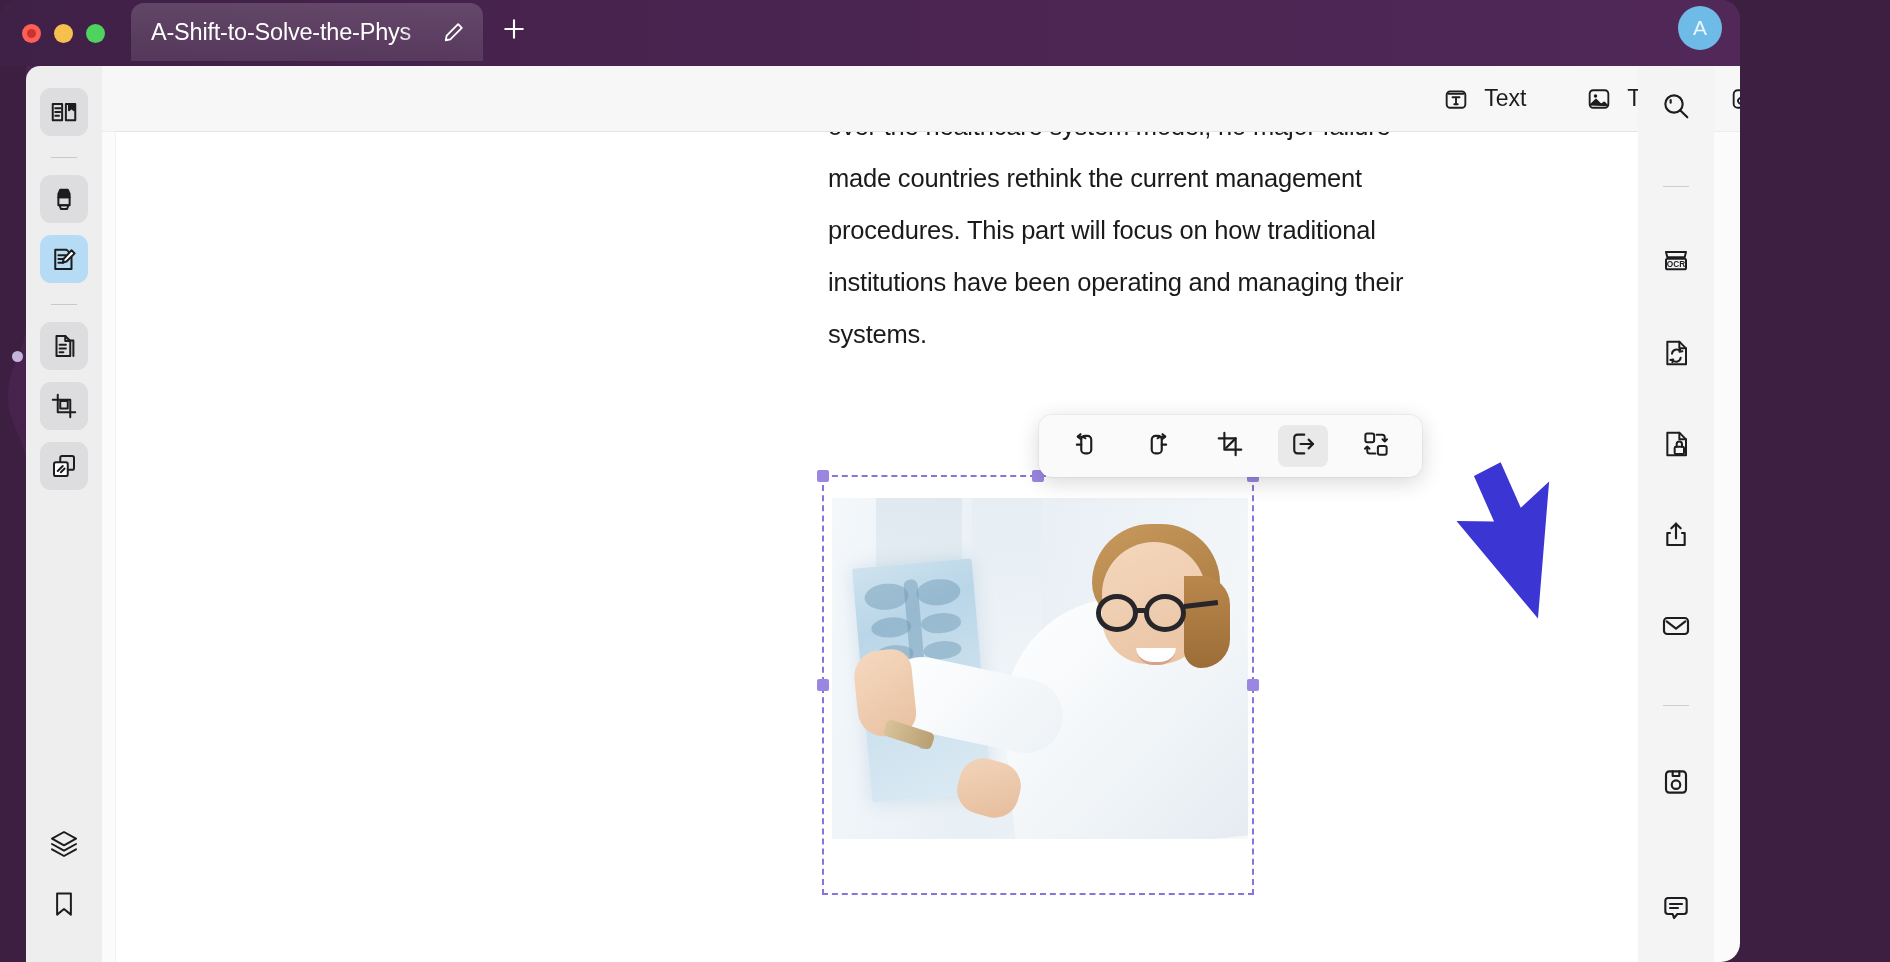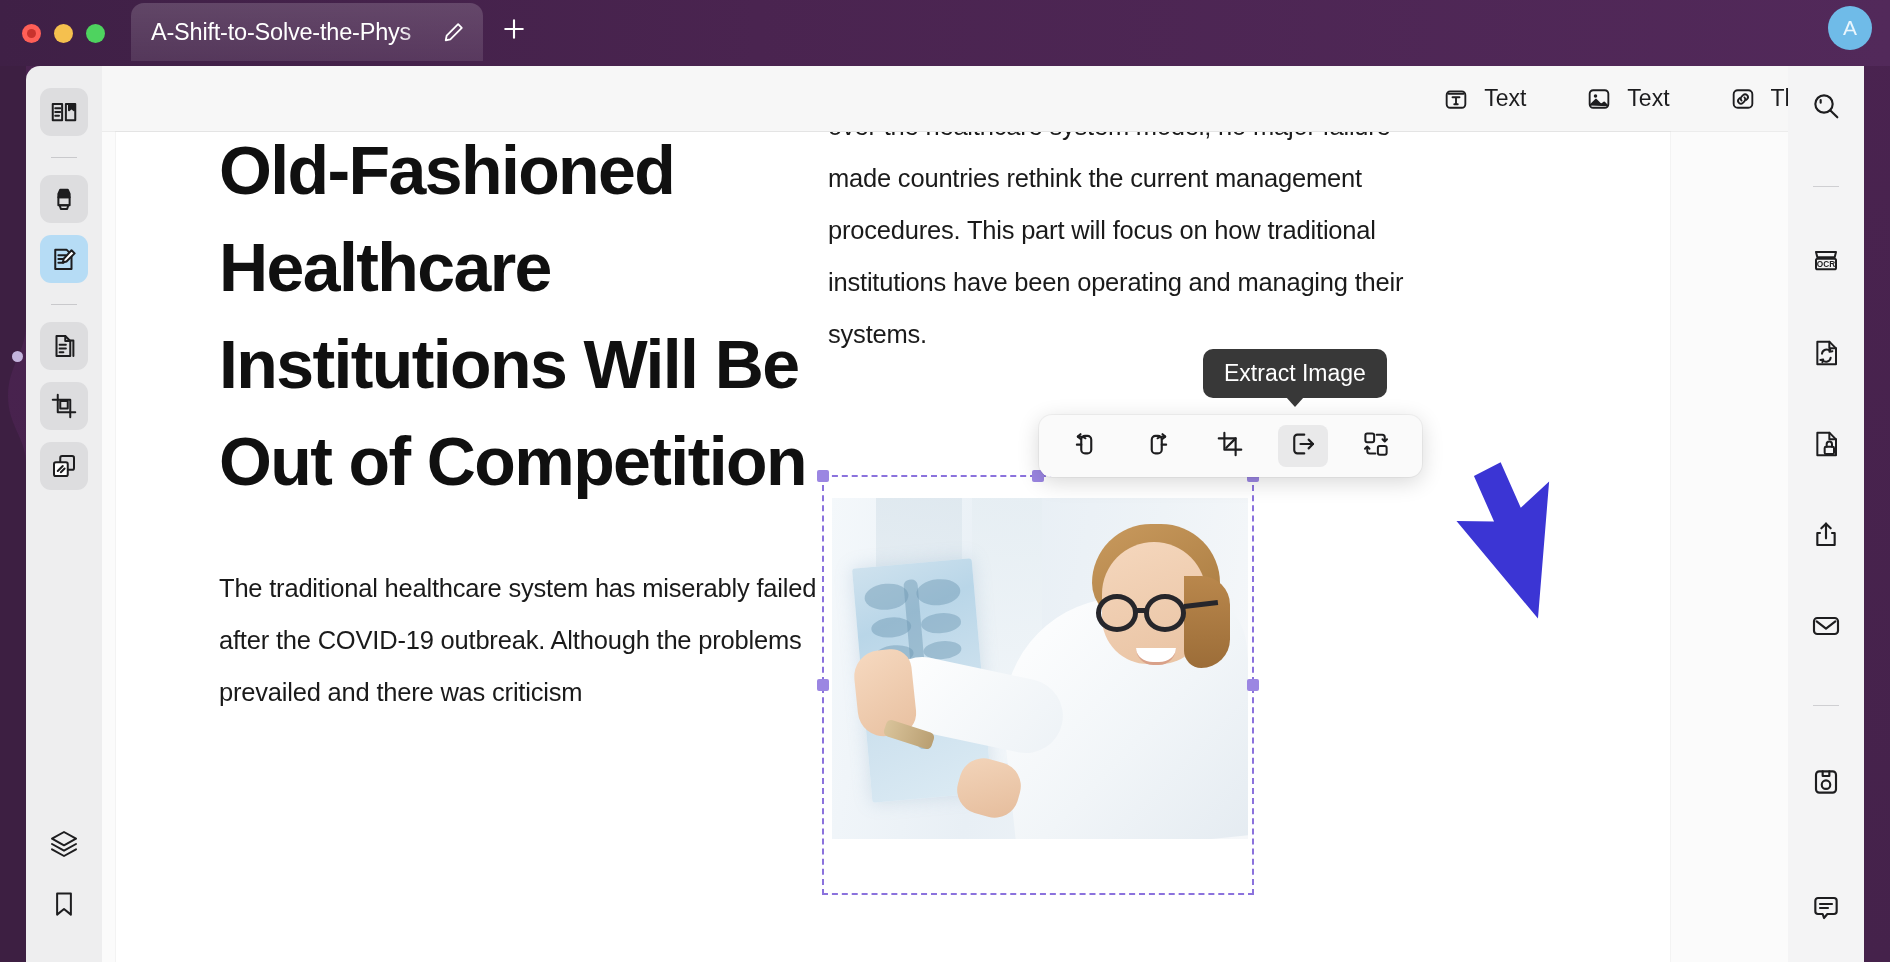--- a/index.html
+++ b/index.html
@@ -4,23 +4,24 @@
 <style>
   * { box-sizing: border-box; margin: 0; padding: 0; }
   html, body {
     width: 1890px; height: 962px;
     overflow: hidden;
     font-family: "Liberation Sans", sans-serif;
     background: #3d1f42;
   }
   #app {
     position: relative;
-    width: 1890px; height: 962px;
+    width: 1740px; height: 962px;
     background: linear-gradient(180deg, #4a2350 0%, #45224b 100%);
     overflow: hidden;
+    border-radius: 19px;
   }
 
   
   .titlebar {
     position: absolute; top: 0; left: 0;
     width: 1890px; height: 66px;
     background: linear-gradient(90deg, #3f2046 0%, #4a2450 40%, #52295a 100%);
     display: flex; align-items: center;
   }
   .traffic {
@@ -470,24 +471,20 @@
             <path d="M10.8 13.4a2.4 2.4 0 0 1 0-3.4l1.3-1.3a2.4 2.4 0 1 1 3.4 3.4l-.7.7"></path>
             <path d="M13.2 10.6a2.4 2.4 0 0 1 0 3.4l-1.3 1.3a2.4 2.4 0 1 1-3.4-3.4l.7-.7"></path>
           </svg>
         </span>
         <span>This</span>
       </div>
     </div>
 
     <div class="page">
 
-      <div class="col-left">
-        <div class="headline">Old-Fashioned Healthcare Institutions Will Be Out of Competition</div>
-        <div class="bodytext">The traditional healthcare system has miserably failed after the COVID-19 outbreak. Although the problems prevailed and there was criticism</div>
-      </div>
 
       <div class="col-right">
         <div class="bodytext">over the healthcare system model; no major failure made countries rethink the current management procedures. This part will focus on how traditional institutions have been operating and managing their systems.</div>
       </div>
 
       <div class="selection">
         <div class="photo">
           <div class="ph-bg"></div>
           <div class="ph-win"></div>
           <div class="ph-win2"></div>
@@ -581,21 +578,20 @@
           <rect x="13.5" y="13.5" width="7" height="7" rx="1.5"></rect>
           <path d="M12.5 4.5h4.5a2 2 0 0 1 2 2v3"></path>
           <path d="M17.2 8.2l1.8 1.8 1.8-1.8"></path>
           <path d="M11.5 19.5H7a2 2 0 0 1-2-2v-3"></path>
           <path d="M6.8 15.8L5 14l-1.8 1.8"></path>
         </svg>
       </span>
     </div>
   </div>
 
-  <div class="tooltip">Extract Image</div>
 
   <div class="cursor">
     <svg width="270" height="220" viewBox="0 0 270 220">
       <path d="M2 4 L118 56 L84 72 L122 104 L104 128 L66 96 L52 132 Z" transform="translate(248,178) rotate(206)" fill="#3b35d4"></path>
     </svg>
   </div>
 
   <div class="rightrail">
     <div class="rr-btn">
       <span>

